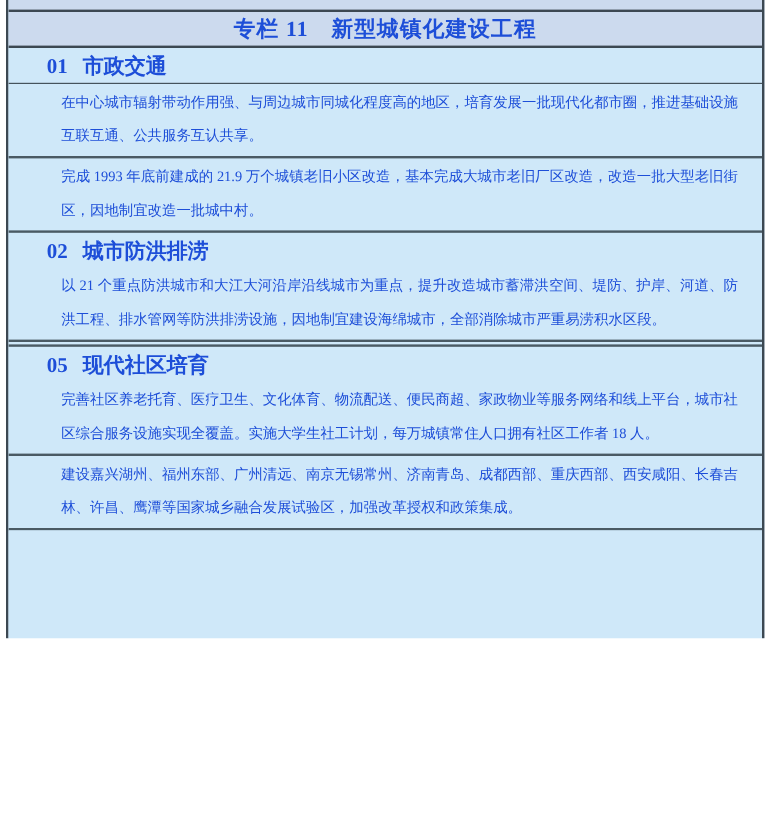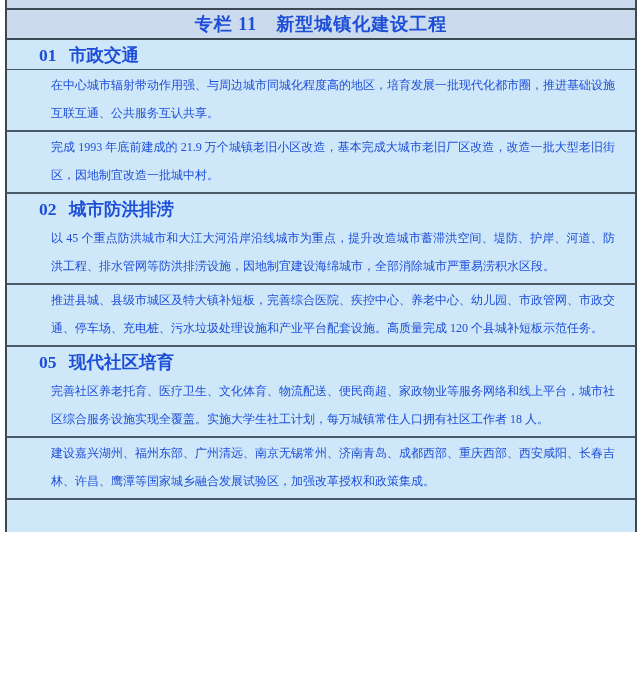--- a/index.html
+++ b/index.html
@@ -99,25 +99,24 @@
 
   <div class="section">
     <div class="section-body">完成 1993 年底前建成的 21.9 万个城镇老旧小区改造，基本完成大城市老旧厂区改造，改造一批大型老旧街区，因地制宜改造一批城中村。</div>
   </div>
 
   <div class="section">
     <div class="section-header">
       <span class="section-num">02</span>
       <span class="section-title">城市防洪排涝</span>
     </div>
-    <div class="section-body">以 45 个重点防洪城市和大江大河沿岸沿线城市为重点，提升改造城市蓄滞洪空间、堤防、护岸、河道、防洪工程、排水管网等防洪排涝设施，因地制宜建设海绵城市，全部消除城市严重易涝积水区段。</div>
+    <div class="section-body">以 21 个重点防洪城市和大江大河沿岸沿线城市为重点，提升改造城市蓄滞洪空间、堤防、护岸、河道、防洪工程、排水管网等防洪排涝设施，因地制宜建设海绵城市，全部消除城市严重易涝积水区段。</div>
   </div>
 
   <div class="section">
-    <div class="section-body">推进县城、县级市城区及特大镇补短板，完善综合医院、疾控中心、养老中心、幼儿园、市政管网、市政交通、停车场、充电桩、污水垃圾处理设施和产业平台配套设施。高质量完成 120 个县城补短板示范任务。</div>
   </div>
 
   <div class="section">
     <div class="section-header">
       <span class="section-num">05</span>
       <span class="section-title">现代社区培育</span>
     </div>
     <div class="section-body">完善社区养老托育、医疗卫生、文化体育、物流配送、便民商超、家政物业等服务网络和线上平台，城市社区综合服务设施实现全覆盖。实施大学生社工计划，每万城镇常住人口拥有社区工作者 18 人。</div>
   </div>
 

